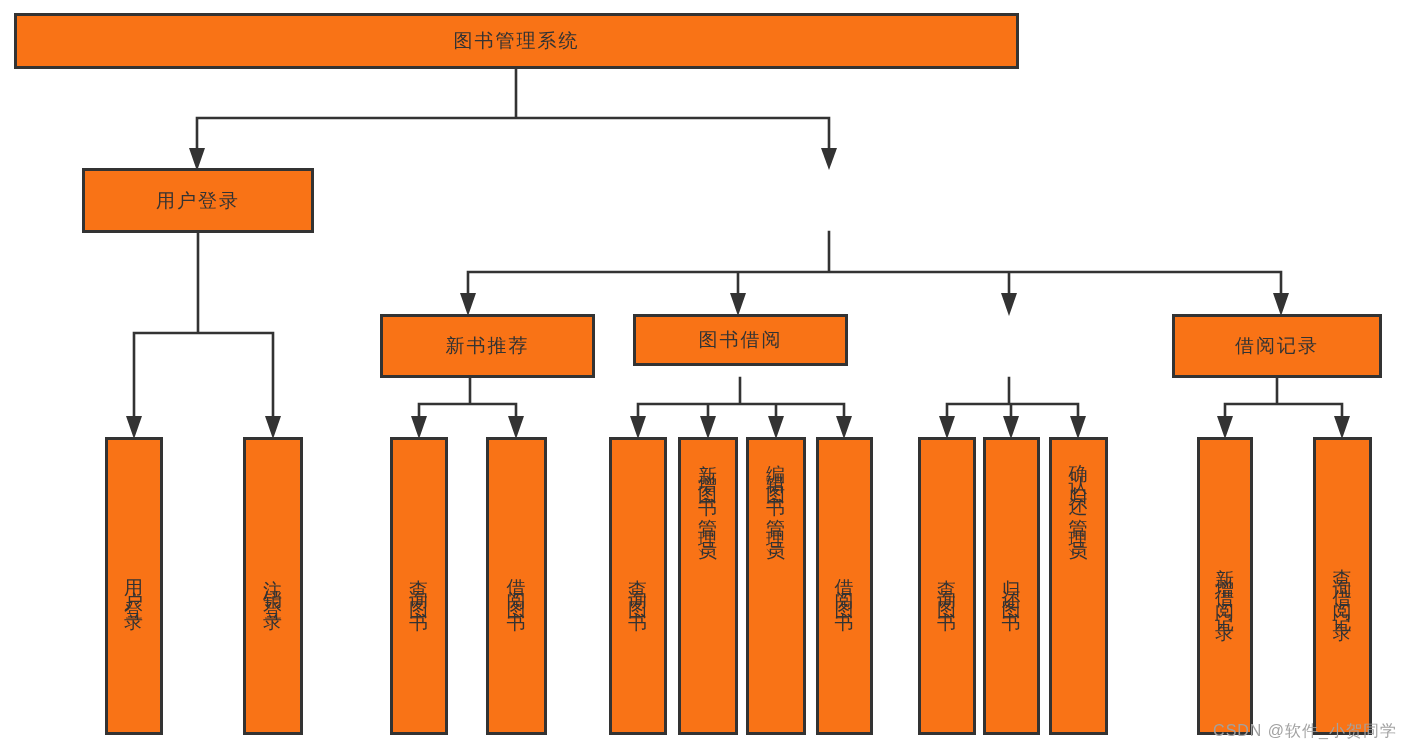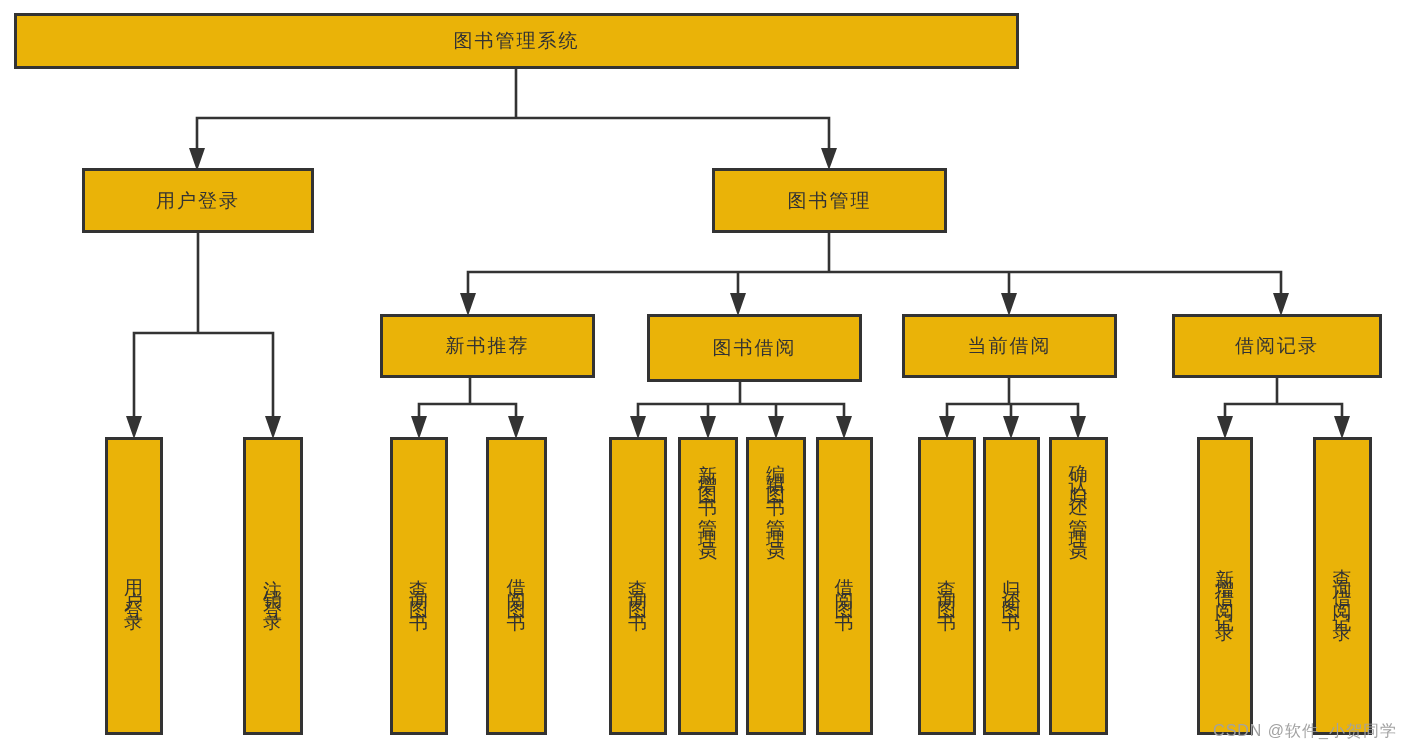--- a/index.html
+++ b/index.html
@@ -7,21 +7,21 @@
     position:relative;
     width:1405px;height:747px;
     background:#ffffff;
     font-family:"Liberation Sans","DejaVu Sans",sans-serif;
     overflow:hidden;
   }
   svg.wires{position:absolute;left:0;top:0;width:1405px;height:747px;}
   .node{
     position:absolute;
     box-sizing:border-box;
-    background:#eab308;
+    background:#f97316;
     border:3px solid #333333;
     color:#333333;
     display:flex;
     align-items:center;
     justify-content:center;
     z-index:2;
   }
   .hlabel{
     font-size:19px;
     letter-spacing:2px;
@@ -100,32 +100,26 @@
     </g>
   </svg>
 
   <div class="node" style="left:14px;top:13px;width:1005px;height:56px">
     <span class="hlabel">图书管理系统</span>
   </div>
 
   <div class="node" style="left:82px;top:168px;width:232px;height:65px">
     <span class="hlabel">用户登录</span>
   </div>
-  <div class="node" style="left:712px;top:168px;width:235px;height:65px">
-    <span class="hlabel">图书管理</span>
-  </div>
 
   <div class="node" style="left:380px;top:314px;width:215px;height:64px">
     <span class="hlabel">新书推荐</span>
   </div>
-  <div class="node" style="left:647px;top:314px;width:215px;height:68px">
+  <div class="node" style="left:633px;top:314px;width:215px;height:52px">
     <span class="hlabel">图书借阅</span>
-  </div>
-  <div class="node" style="left:902px;top:314px;width:215px;height:64px">
-    <span class="hlabel">当前借阅</span>
   </div>
   <div class="node" style="left:1172px;top:314px;width:210px;height:64px">
     <span class="hlabel">借阅记录</span>
   </div>
 
   <div class="node leaf" style="left:105px;top:437px;width:58px;height:298px">
     <span>用户登录</span>
   </div>
   <div class="node leaf" style="left:243px;top:437px;width:60px;height:298px">
     <span>注销登录</span>

